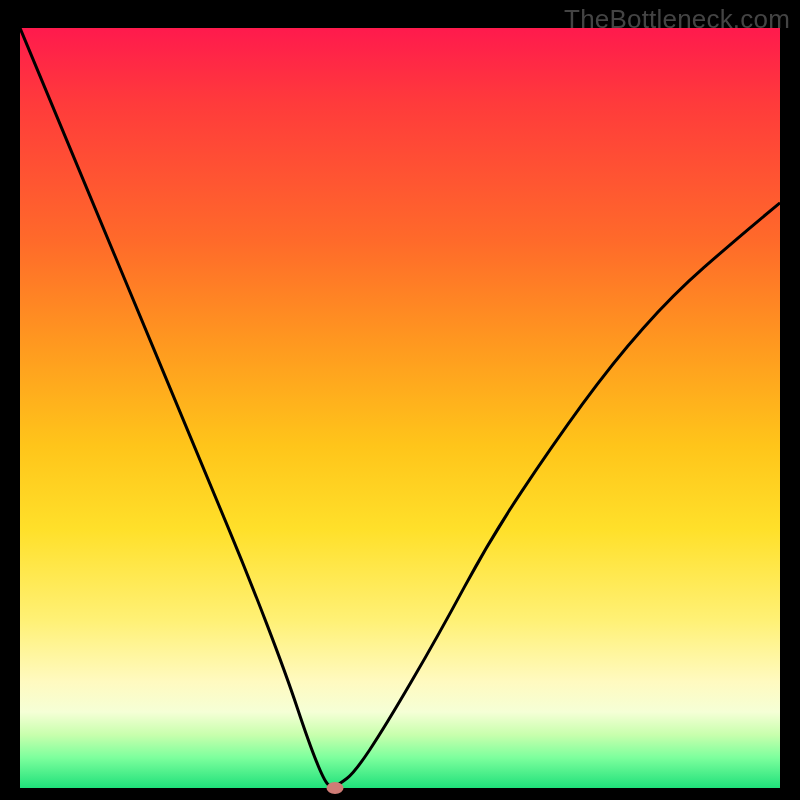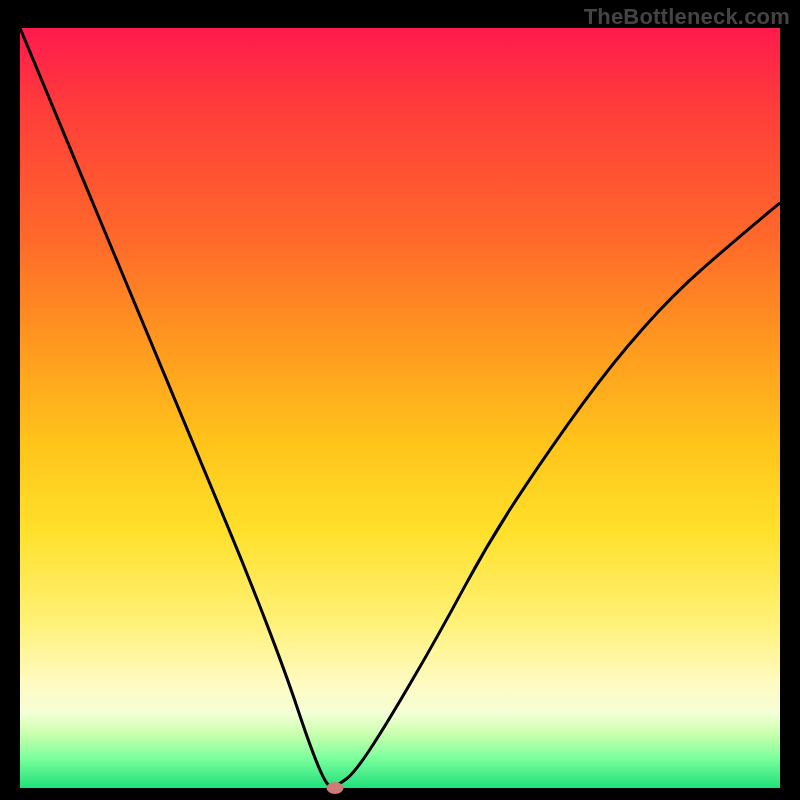--- a/index.html
+++ b/index.html
@@ -14,22 +14,22 @@
     position: relative;
     width: 800px;
     height: 800px;
     background: #000;
   }
   .watermark {
     position: absolute;
     top: 4px;
     right: 10px;
     color: #444;
-    font-size: 22px;
-    font-weight: 700;
+    font-size: 26px;
+    font-weight: 400;
     letter-spacing: 0.2px;
     z-index: 10;
   }
   .plot {
     position: absolute;
     left: 20px;
     top: 28px;
     width: 760px;
     height: 760px;
     background: linear-gradient(

